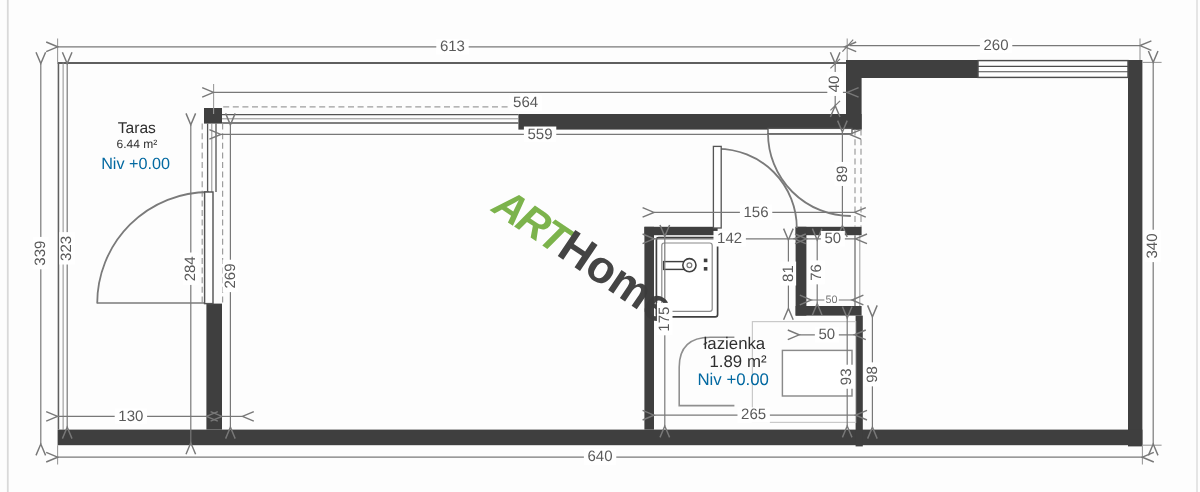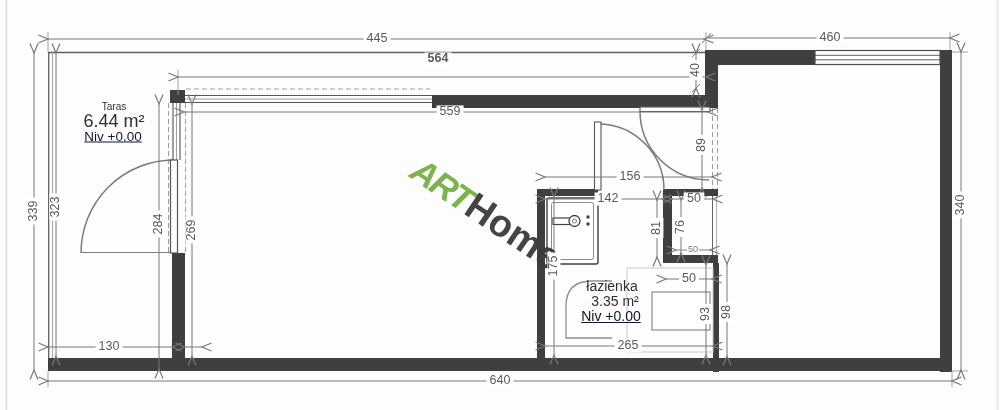--- a/index.html
+++ b/index.html
@@ -5,23 +5,23 @@
   html,body{margin:0;padding:0;background:#fff;}
   body{width:1000px;height:410px;overflow:hidden;font-family:"Liberation Sans",sans-serif;}
   .plan{position:relative;width:1000px;height:410px;background:#fdfdfd;}
   .plan svg{position:absolute;left:0;top:0;z-index:1;}
   .dim{position:absolute;transform:translate(-50%,-50%);background:#fff;color:#5a5a5a;
        font-size:12.5px;line-height:1.05;padding:0 3px;white-space:nowrap;z-index:3;}
   .dim.v{transform:translate(-50%,-50%) rotate(-90deg);padding:0 3px;}
   .dim.tiny{font-size:9px;padding:0 1px;color:#777;}
   .room{position:absolute;transform:translate(-50%,-50%);white-space:nowrap;z-index:3;
         text-align:center;color:#2f2f2f;}
-  .room.name{font-size:10px;}
-  .room.area{font-size:18px;}
-  .room.level{font-size:13.5px;color:#0f172a;text-decoration:underline;}
+  .room.name{font-size:13px;}
+  .room.area{font-size:10px;}
+  .room.level{font-size:13.5px;color:#0369a1;}
   .room.sm{font-size:14px;}
   .watermark{position:absolute;left:427px;top:148px;z-index:2;transform:rotate(34deg);
              transform-origin:0 0;white-space:nowrap;opacity:.95;}
   .wm-art{font-size:35px;font-weight:bold;font-style:italic;letter-spacing:-2px;color:#76b043;}
   .wm-home{font-size:38px;font-weight:bold;color:#3b3b3b;letter-spacing:0;}
 </style>
 </head>
 <body>
 
 <div class="plan">
@@ -138,26 +138,26 @@
   </svg>
 
   <div class="watermark">
     <span class="wm-art">ART</span><span class="wm-home">Home</span>
   </div>
 
   <div class="room name" style="left:114px;top:106px;">Taras</div>
   <div class="room area" style="left:114px;top:121px;">6.44 m²</div>
   <div class="room level" style="left:113px;top:136px;">Niv +0.00</div>
   <div class="room name sm" style="left:612px;top:286px;">łazienka</div>
-  <div class="room area sm" style="left:615px;top:301px;">3.35 m²</div>
+  <div class="room area sm" style="left:615px;top:301px;">1.89 m²</div>
   <div class="room level sm" style="left:611px;top:316px;">Niv +0.00</div>
 
-  <div class="dim" style="left:377px;top:39px;">445</div>
-  <div class="dim" style="left:830px;top:38px;">460</div>
-  <div class="dim" style="left:438px;top:59px;font-weight:bold;">564</div>
+  <div class="dim" style="left:377px;top:39px;">613</div>
+  <div class="dim" style="left:830px;top:38px;">260</div>
+  <div class="dim" style="left:438px;top:86px;">564</div>
   <div class="dim" style="left:450px;top:112px;">559</div>
   <div class="dim v" style="left:696px;top:70px;">40</div>
   <div class="dim v" style="left:34px;top:211px;">339</div>
   <div class="dim v" style="left:56px;top:207px;">323</div>
   <div class="dim v" style="left:159px;top:224px;">284</div>
   <div class="dim v" style="left:192px;top:230px;">269</div>
   <div class="dim v" style="left:702px;top:145px;">89</div>
   <div class="dim" style="left:630px;top:177px;">156</div>
   <div class="dim" style="left:608px;top:199px;">142</div>
   <div class="dim" style="left:694px;top:199px;">50</div>

